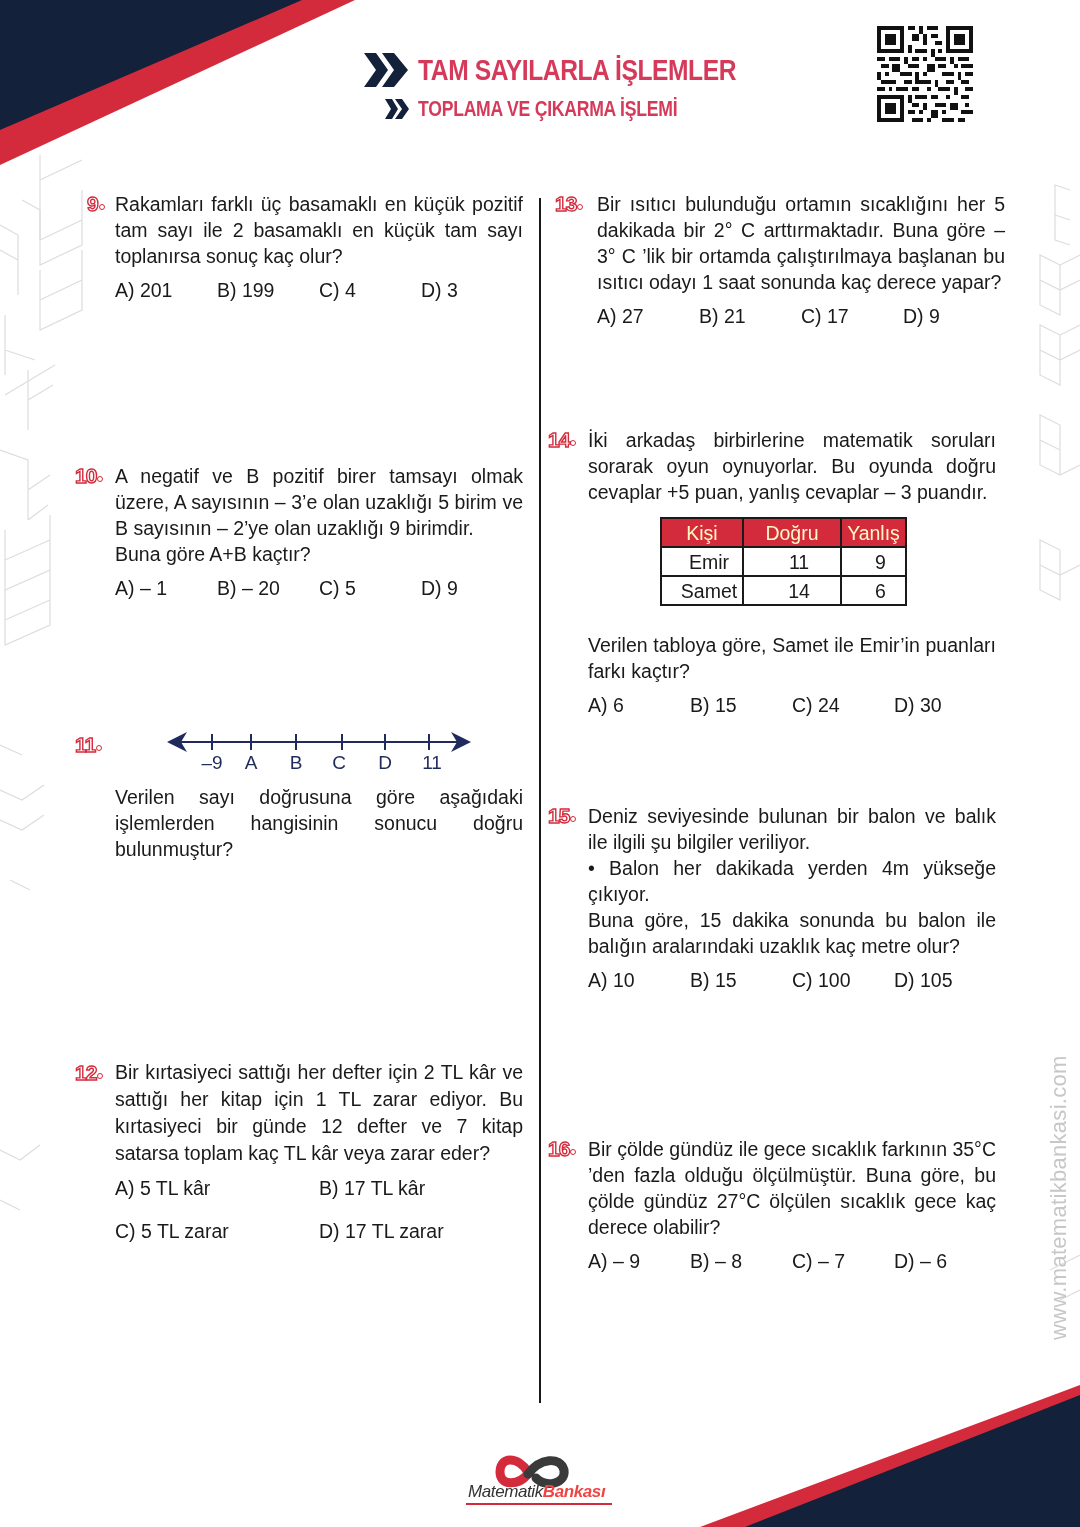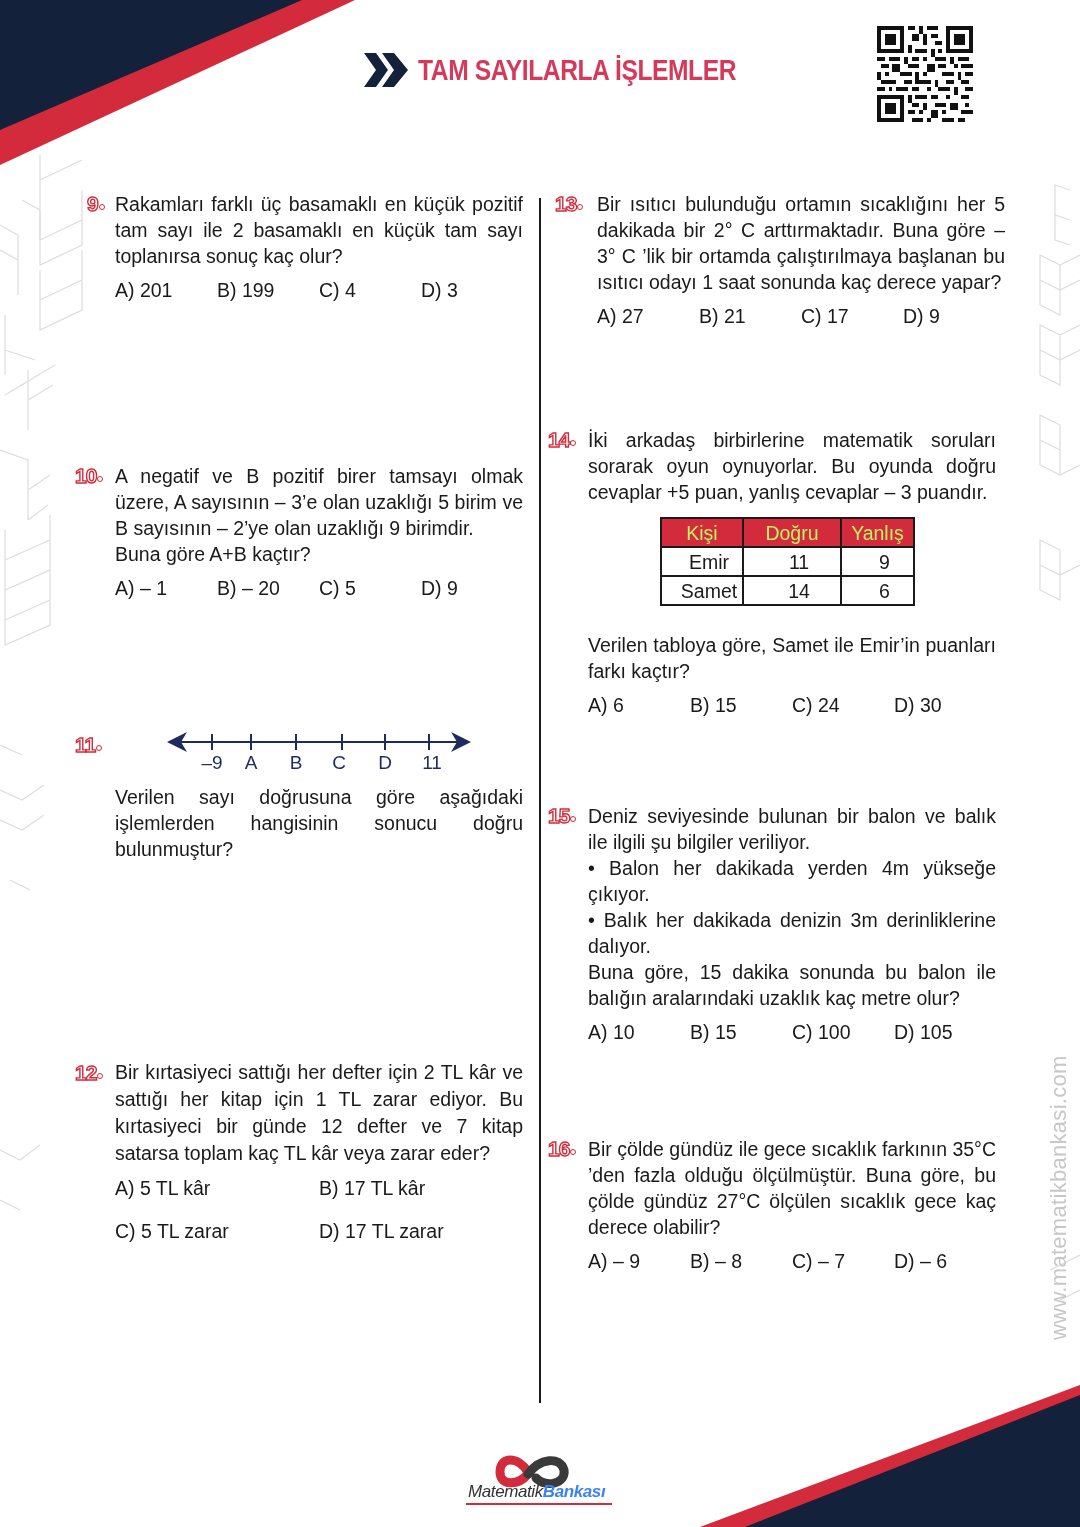--- a/index.html
+++ b/index.html
@@ -22,32 +22,32 @@
   .q .num { position: absolute; top: 0; font-family: "Liberation Sans", sans-serif; font-weight: bold; font-size: 21px; color: #fff; -webkit-text-stroke: 1.4px #d32b3c; letter-spacing: -1px; }
   .q .num .dot { display: inline-block; width: 6px; height: 6px; border: 1.5px solid #d32b3c; border-radius: 50%; margin-left: 1px; vertical-align: 1px; }
   .q p { text-align: justify; }
   .opts { display: flex; margin-top: 8px; }
   .opts span { display: inline-block; }
   .opts4 span { width: 102px; }
   .opts-col span { display: block; line-height: 26px; }
   .opts2 { display: grid; grid-template-columns: 204px 204px; row-gap: 16px; margin-top: 8px; }
 
   .table { border-collapse: collapse; margin-top: 12px; margin-left: 72px; font-size: 19.5px; }
-  .table th { background: #d32b3c; color: #bef264; font-weight: normal; height: 29px; border: 2px solid #1a1a1a; }
+  .table th { background: #d32b3c; color: #fef9c3; font-weight: normal; height: 29px; border: 2px solid #1a1a1a; }
   .table td { height: 29px; text-align: center; border: 2px solid #1a1a1a; padding-left: 14px; }
-  .table .c1 { width: 82px; } .table .c2 { width: 98px; } .table .c3 { width: 73px; }
+  .table .c1 { width: 82px; } .table .c2 { width: 98px; } .table .c3 { width: 65px; }
 
   .numline { position: relative; width: 310px; height: 50px; margin-left: 50px; margin-top: -6px; }
   .numline .lbl { position: absolute; top: 24px; font-size: 19px; color: #1f2b5c; transform: translateX(-50%); }
 
   .watermark { position: absolute; left: 1046px; top: 1340px; transform: rotate(-90deg); transform-origin: left top; font-size: 22px; color: #c7c7c7; white-space: nowrap; letter-spacing: 0.3px; }
 
   .logo { position: absolute; left: 466px; top: 1444px; width: 150px; height: 64px; }
   .logo-text { position: absolute; left: 468px; top: 1482px; font-size: 17px; color: #333; white-space: nowrap; font-style: italic; letter-spacing: -0.4px; }
-  .logo-text b { color: #3b82f6; }
+  .logo-text b { color: #ef4444; }
   .logo-underline { position: absolute; left: 466px; top: 1503px; width: 146px; height: 2px; background: #d32b3c; }
 </style>
 </head>
 <body>
 
 <svg class="deco" viewBox="0 0 1080 1527">
   <polygon points="0,0 355,0 0,165" fill="#d32b3c"></polygon>
   <polygon points="0,0 302,0 0,130" fill="#13213a"></polygon>
   <polygon points="700,1527 1080,1385 1080,1527" fill="#d32b3c"></polygon>
   <polygon points="745,1527 1080,1395 1080,1527" fill="#13213a"></polygon>
@@ -73,20 +73,27 @@
 </svg>
 
 <div class="header-title-wrap">
   <div class="title-row">
     <svg width="48" height="34" viewBox="0 0 48 34">
       <polygon points="2,0 14,0 26,17 14,34 2,34 14,17" fill="#13213a"></polygon>
       <polygon points="20,0 32,0 46,17 32,34 20,34 32,17" fill="#13213a"></polygon>
     </svg>
     <span class="title">TAM SAYILARLA İŞLEMLER</span>
   </div>
+  <div class="subtitle-row">
+    <svg width="26" height="20" viewBox="0 0 26 20">
+      <polygon points="1,0 8,0 14,10 8,20 1,20 7,10" fill="#13213a"></polygon>
+      <polygon points="11,0 18,0 25,10 18,20 11,20 18,10" fill="#13213a"></polygon>
+    </svg>
+    <span class="subtitle">TOPLAMA VE ÇIKARMA İŞLEMİ</span>
+  </div>
 </div>
 
 <svg class="qr" viewBox="0 0 25 25" shape-rendering="crispEdges">
   <rect width="25" height="25" fill="#fff"></rect>
   <g fill="#111">
     <path d="M0,0h7v7h-7z M1,1v5h5v-5z M2,2h3v3h-3z"></path>
     <path d="M18,0h7v7h-7z M19,1v5h5v-5z M20,2h3v3h-3z"></path>
     <path d="M0,18h7v7h-7z M1,19v5h5v-5z M2,20h3v3h-3z"></path>
     <path d="M8,0h2v1h-2z M11,0h1v2h-1z M13,0h3v1h-3z M9,2h2v2h-2z M12,2h1v3h-1z M14,2h2v1h-2z M15,4h2v1h-2z M8,5h1v2h-1z M10,6h3v1h-3z M14,6h1v2h-1z M16,6h1v1h-1z"></path>
     <path d="M0,8h2v1h-2z M3,8h3v1h-3z M7,8h1v2h-1z M9,8h2v1h-2z M12,8h1v1h-1z M15,8h3v1h-3z M19,8h1v2h-1z M21,8h3v1h-3z"></path>
@@ -204,21 +211,20 @@
     <span>B) 15</span>
     <span>C) 24</span>
     <span>D) 30</span>
   </div>
 </div>
 
 <div class="q" style="left:588px; top:803px; width:408px;">
   <span class="num" style="left:-40px;"><span>15</span><span class="dot"></span></span>
   <p>Deniz seviyesinde bulunan bir balon ve balık ile ilgili şu bilgiler veriliyor.</p>
   <p>• Balon her dakikada yerden 4m yükseğe çıkıyor.</p>
-  <p>• Balık her dakikada denizin 3m derinliklerine dalıyor.</p>
   <p>Buna göre, 15 dakika sonunda bu balon ile balığın aralarındaki uzaklık kaç metre olur?</p>
   <div class="opts opts4">
     <span>A) 10</span>
     <span>B) 15</span>
     <span>C) 100</span>
     <span>D) 105</span>
   </div>
 </div>
 
 <div class="q" style="left:588px; top:1136px; width:408px;">

